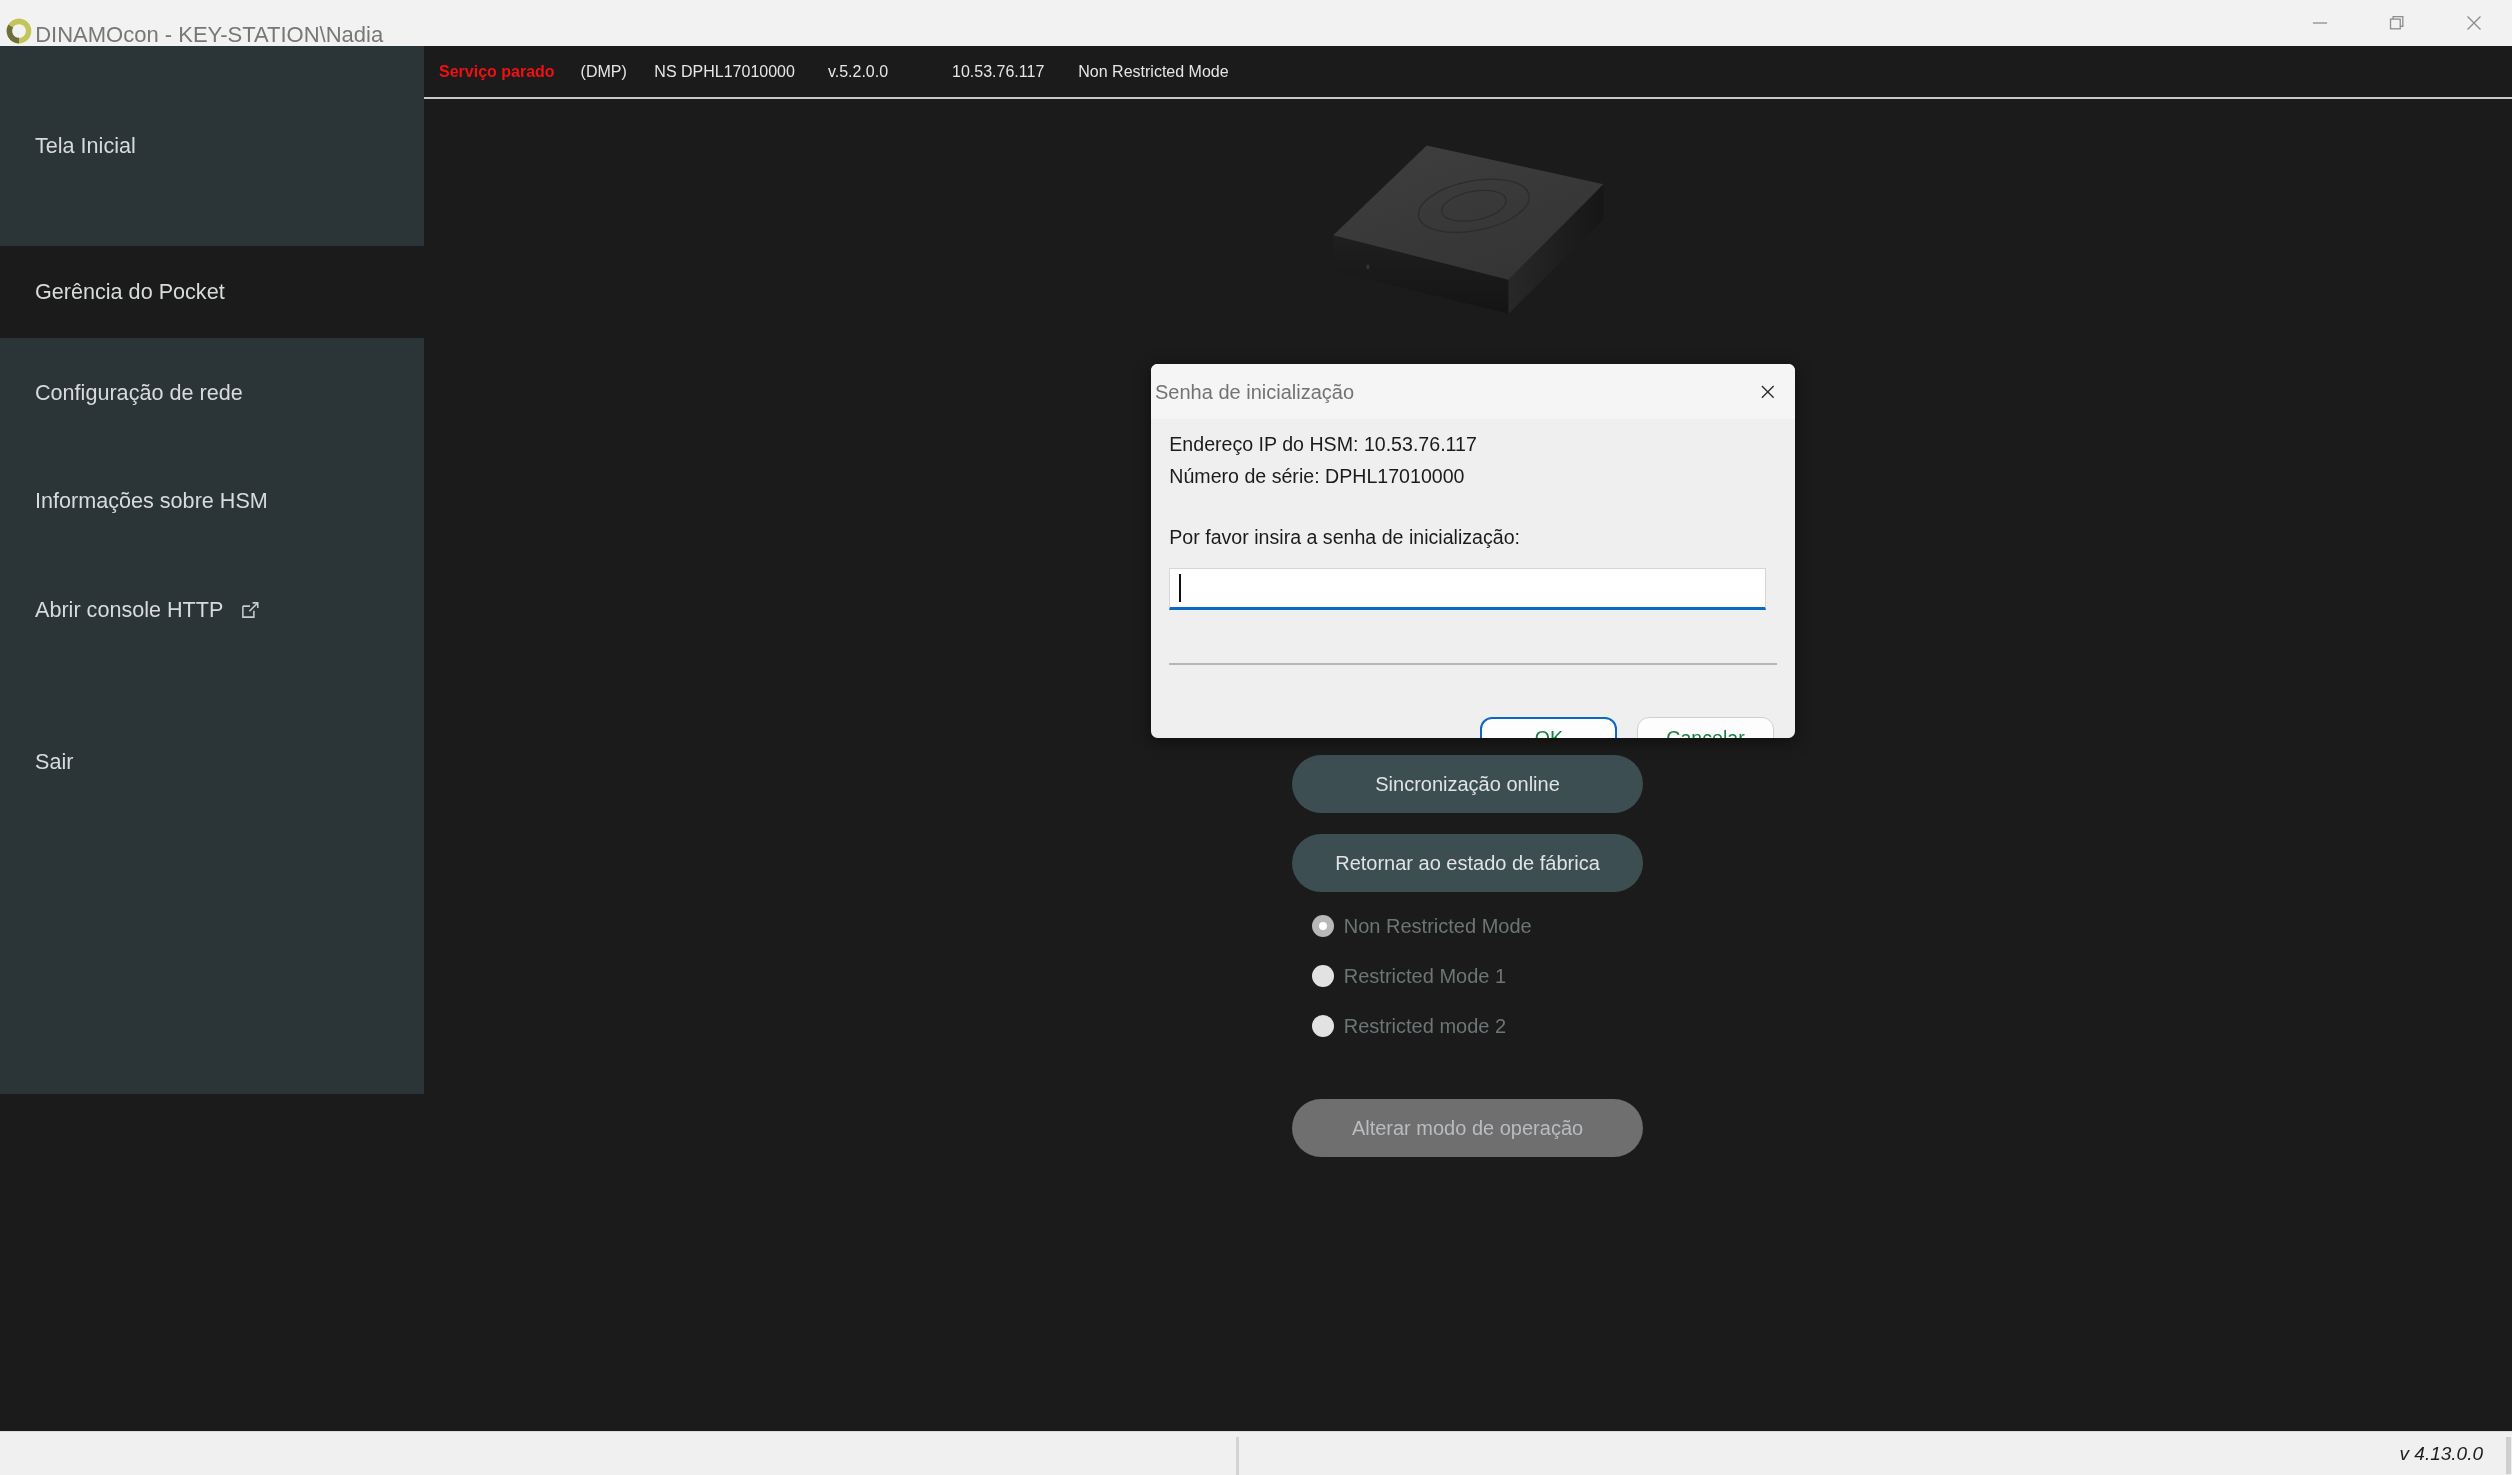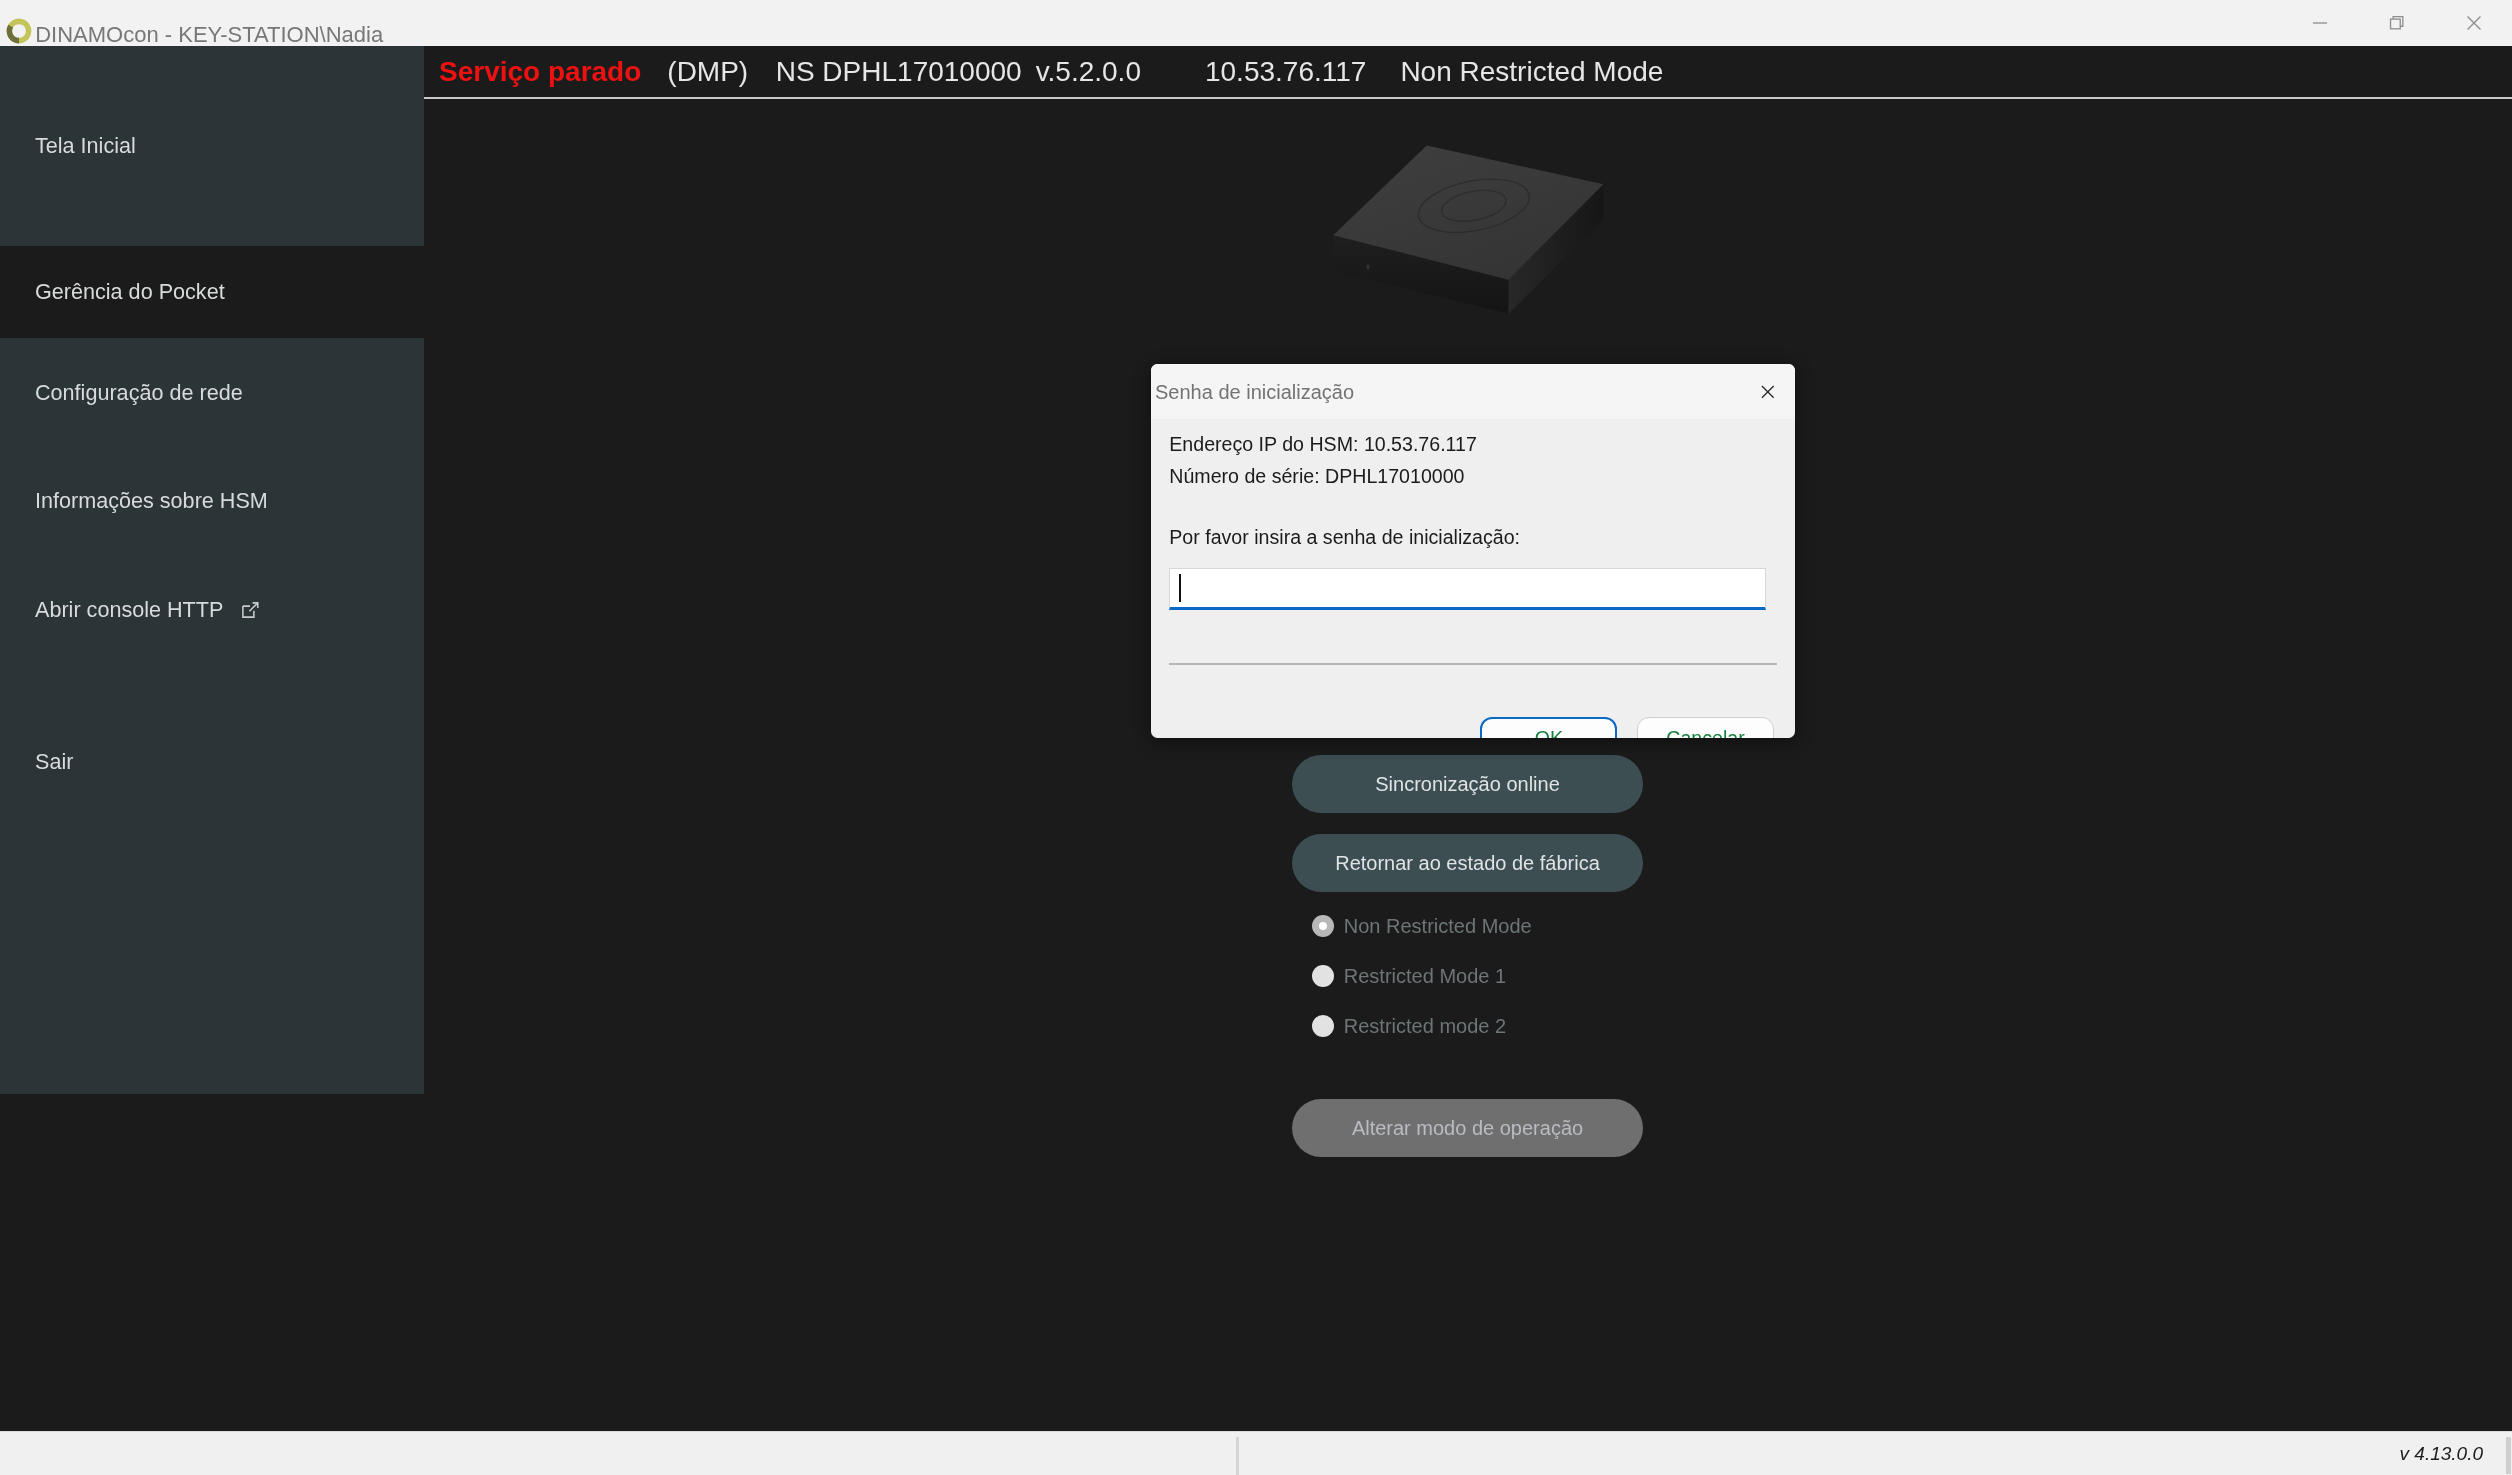--- a/index.html
+++ b/index.html
@@ -55,27 +55,27 @@
   #nav-5 { top: 661px; height: 109px; }
   .nav-label { line-height: 1; }
   .ext-icon { margin-left: 15.7px; display: flex; align-items: center; }
   .ext-icon svg { display: block; }
 
   
   #statusbar {
     position: absolute; left: 424px; top: 46px; width: 2088px; height: 52px;
     background: #1b1b1b;
     display: flex; align-items: center;
-    color: #e6e6e6; font-size: 28px;
+    color: #e6e6e6; font-size: 16px;
   }
   #statusbar .st { white-space: nowrap; line-height: 1; }
   #st-service { color: #ee1111; font-weight: bold; margin-left: 15px; }
   #st-dmp    { margin-left: 26px; }
   #st-serial { margin-left: 27.5px; }
-  #st-version{ margin-left: 14px; }
+  #st-version{ margin-left: 33px; }
   #st-ip     { margin-left: 64px; }
   #st-mode   { margin-left: 34px; }
   #status-divider {
     position: absolute; left: 424px; top: 97px; width: 2088px; height: 2px;
     background: #c9c9c9;
   }
 
   
   #content {
     position: absolute; left: 424px; top: 99px; width: 2088px; height: 1332px;

